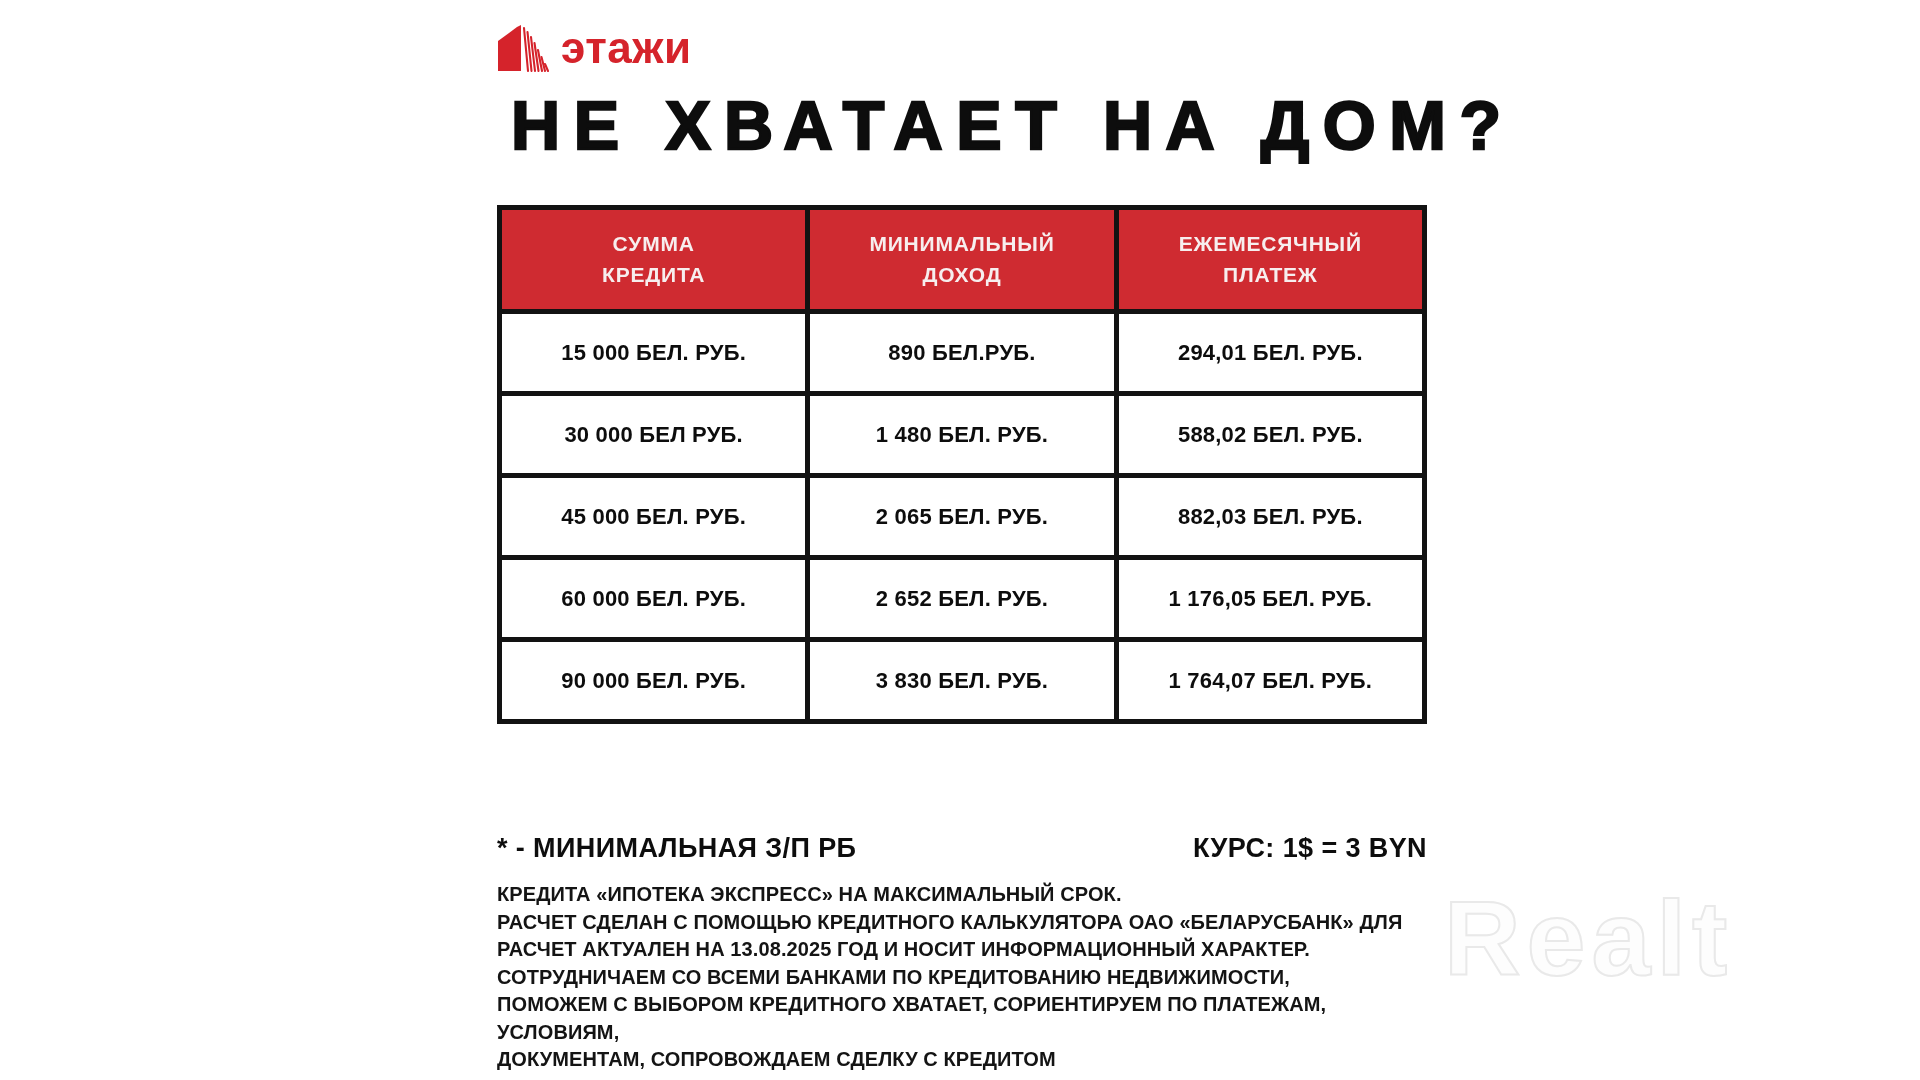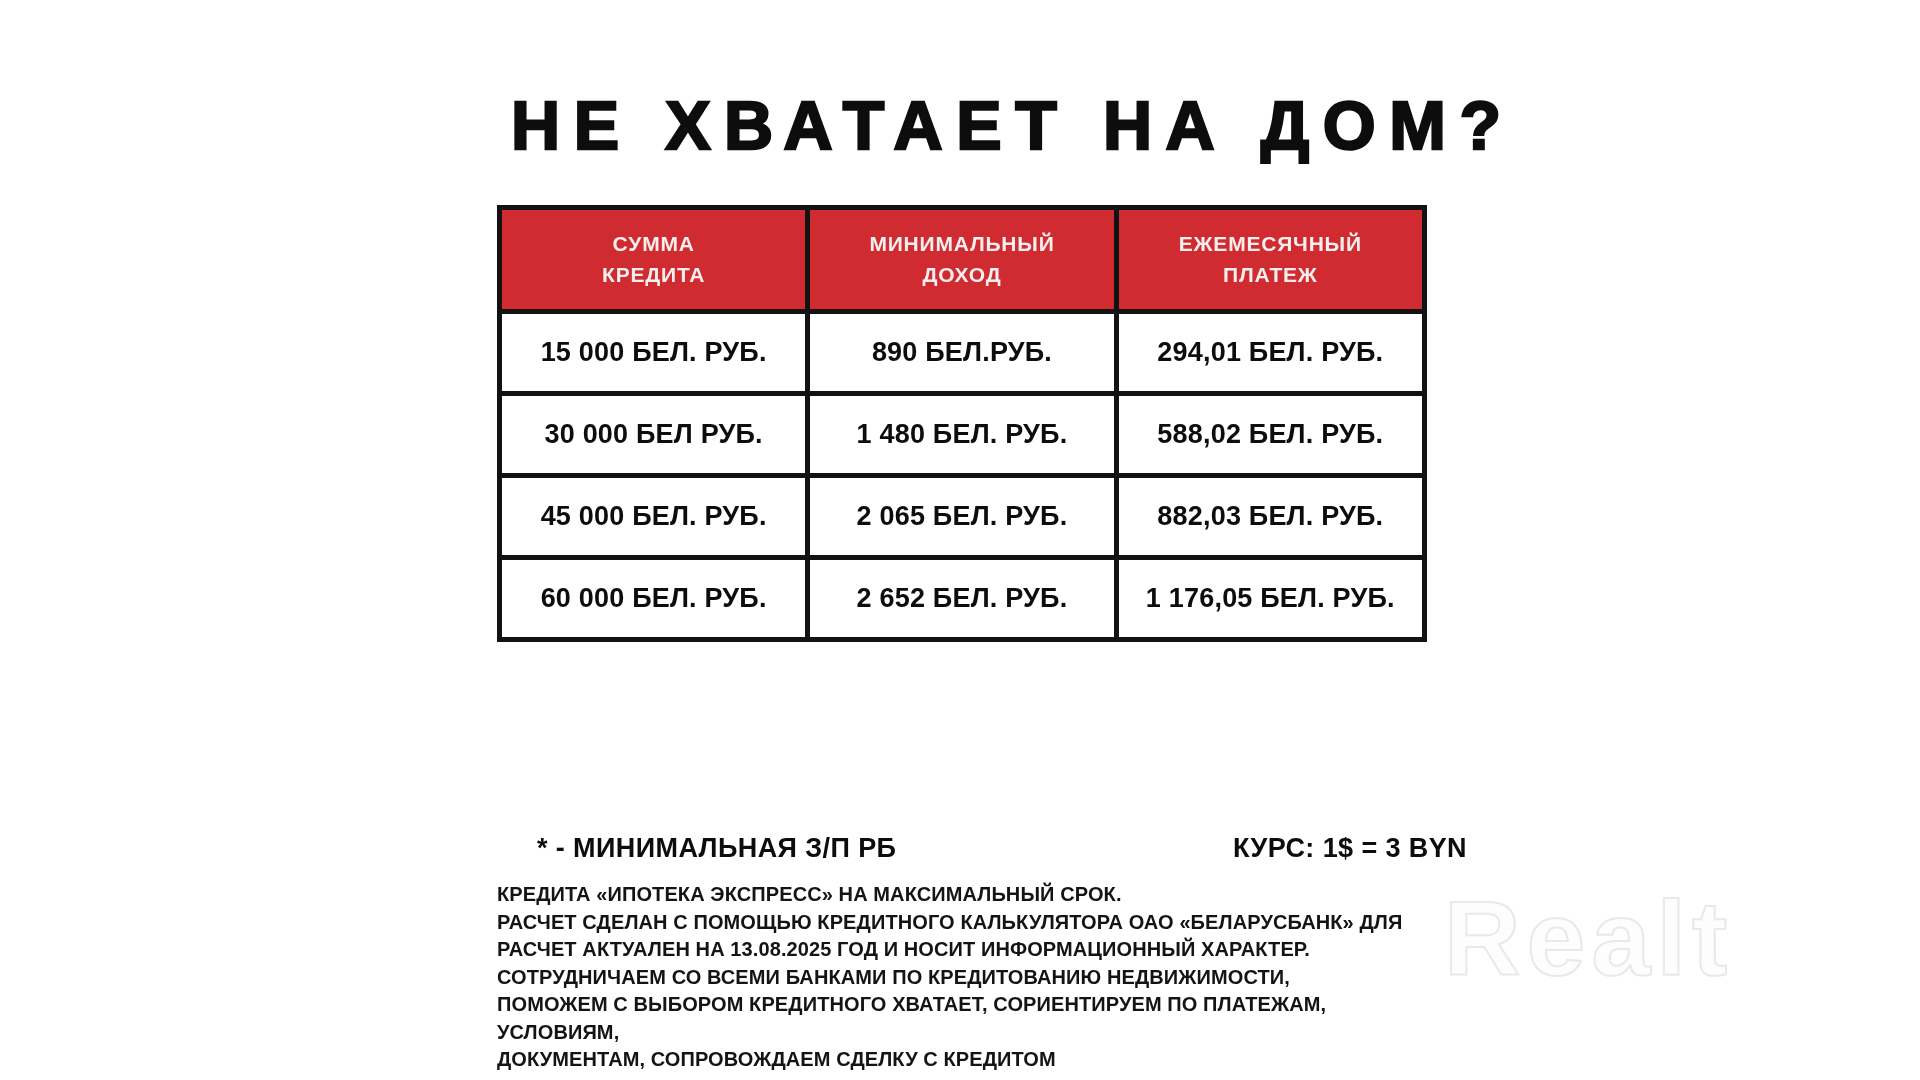--- a/index.html
+++ b/index.html
@@ -65,40 +65,39 @@
     font-size: 21px;
     font-weight: bold;
     letter-spacing: 0.8px;
     height: 104px;
     line-height: 1.45;
     text-align: center;
   }
   .credit-table td {
     background: #ffffff;
     color: #0d0d0d;
-    font-size: 27px;
+    font-size: 22px;
     font-weight: bold;
     letter-spacing: 0.2px;
     height: 82px;
   }
 
   
   .notes {
     position: absolute;
     left: 497px;
     top: 833px;
     width: 930px;
     display: flex;
     justify-content: space-between;
     align-items: baseline;
     font-size: 27px;
     font-weight: bold;
     color: #0d0d0d;
     letter-spacing: 0.4px;
-    margin-left: 40px;
   }
 
   
   .disclaimer {
     position: absolute;
     left: 497px;
     top: 881px;
     font-size: 20px;
     font-weight: bold;
     color: #141414;
@@ -118,20 +117,35 @@
     color: #fdfdfd;
     -webkit-text-stroke: 2px #e9e9e9;
     user-select: none;
   }
 </style>
 </head>
 <body>
 
 <div class="page">
 
+  <div class="logo">
+    <svg width="52" height="48" viewBox="0 0 52 48" aria-hidden="true">
+      <path d="M1 47 L1 17 L20 3 L24 1 L24 47 Z" fill="#d5232b"></path>
+      <g stroke="#d5232b" stroke-width="2.1" stroke-linecap="round">
+        <line x1="27" y1="4" x2="31" y2="47"></line>
+        <line x1="30.5" y1="8" x2="34.5" y2="47"></line>
+        <line x1="34" y1="13" x2="38" y2="47"></line>
+        <line x1="37.5" y1="19" x2="41.5" y2="47"></line>
+        <line x1="41" y1="26" x2="45" y2="47"></line>
+        <line x1="44.5" y1="33" x2="48" y2="47"></line>
+        <line x1="48" y1="40" x2="51" y2="47"></line>
+      </g>
+    </svg>
+    <span class="logo-text">этажи</span>
+  </div>
 
   <div class="title">НЕ ХВАТАЕТ НА ДОМ?</div>
 
   <table class="credit-table">
     <thead>
       <tr>
         <th>
           <span>СУММА</span><br>
           <span>КРЕДИТА</span>
         </th>
@@ -159,20 +173,25 @@
       <tr>
         <td>45 000 БЕЛ. РУБ.</td>
         <td>2 065 БЕЛ. РУБ.</td>
         <td>882,03 БЕЛ. РУБ.</td>
       </tr>
       <tr>
         <td>60 000 БЕЛ. РУБ.</td>
         <td>2 652 БЕЛ. РУБ.</td>
         <td>1 176,05 БЕЛ. РУБ.</td>
       </tr>
+      <tr>
+        <td>90 000 БЕЛ. РУБ.</td>
+        <td>3 830 БЕЛ. РУБ.</td>
+        <td>1 764,07 БЕЛ. РУБ.</td>
+      </tr>
     </tbody>
   </table>
 
   <div class="notes">
     <span>* - МИНИМАЛЬНАЯ З/П РБ</span>
     <span>КУРС: 1$ = 3 BYN</span>
   </div>
 
   <div class="disclaimer">
     <div>КРЕДИТА «ИПОТЕКА ЭКСПРЕСС» НА МАКСИМАЛЬНЫЙ СРОК.</div>

